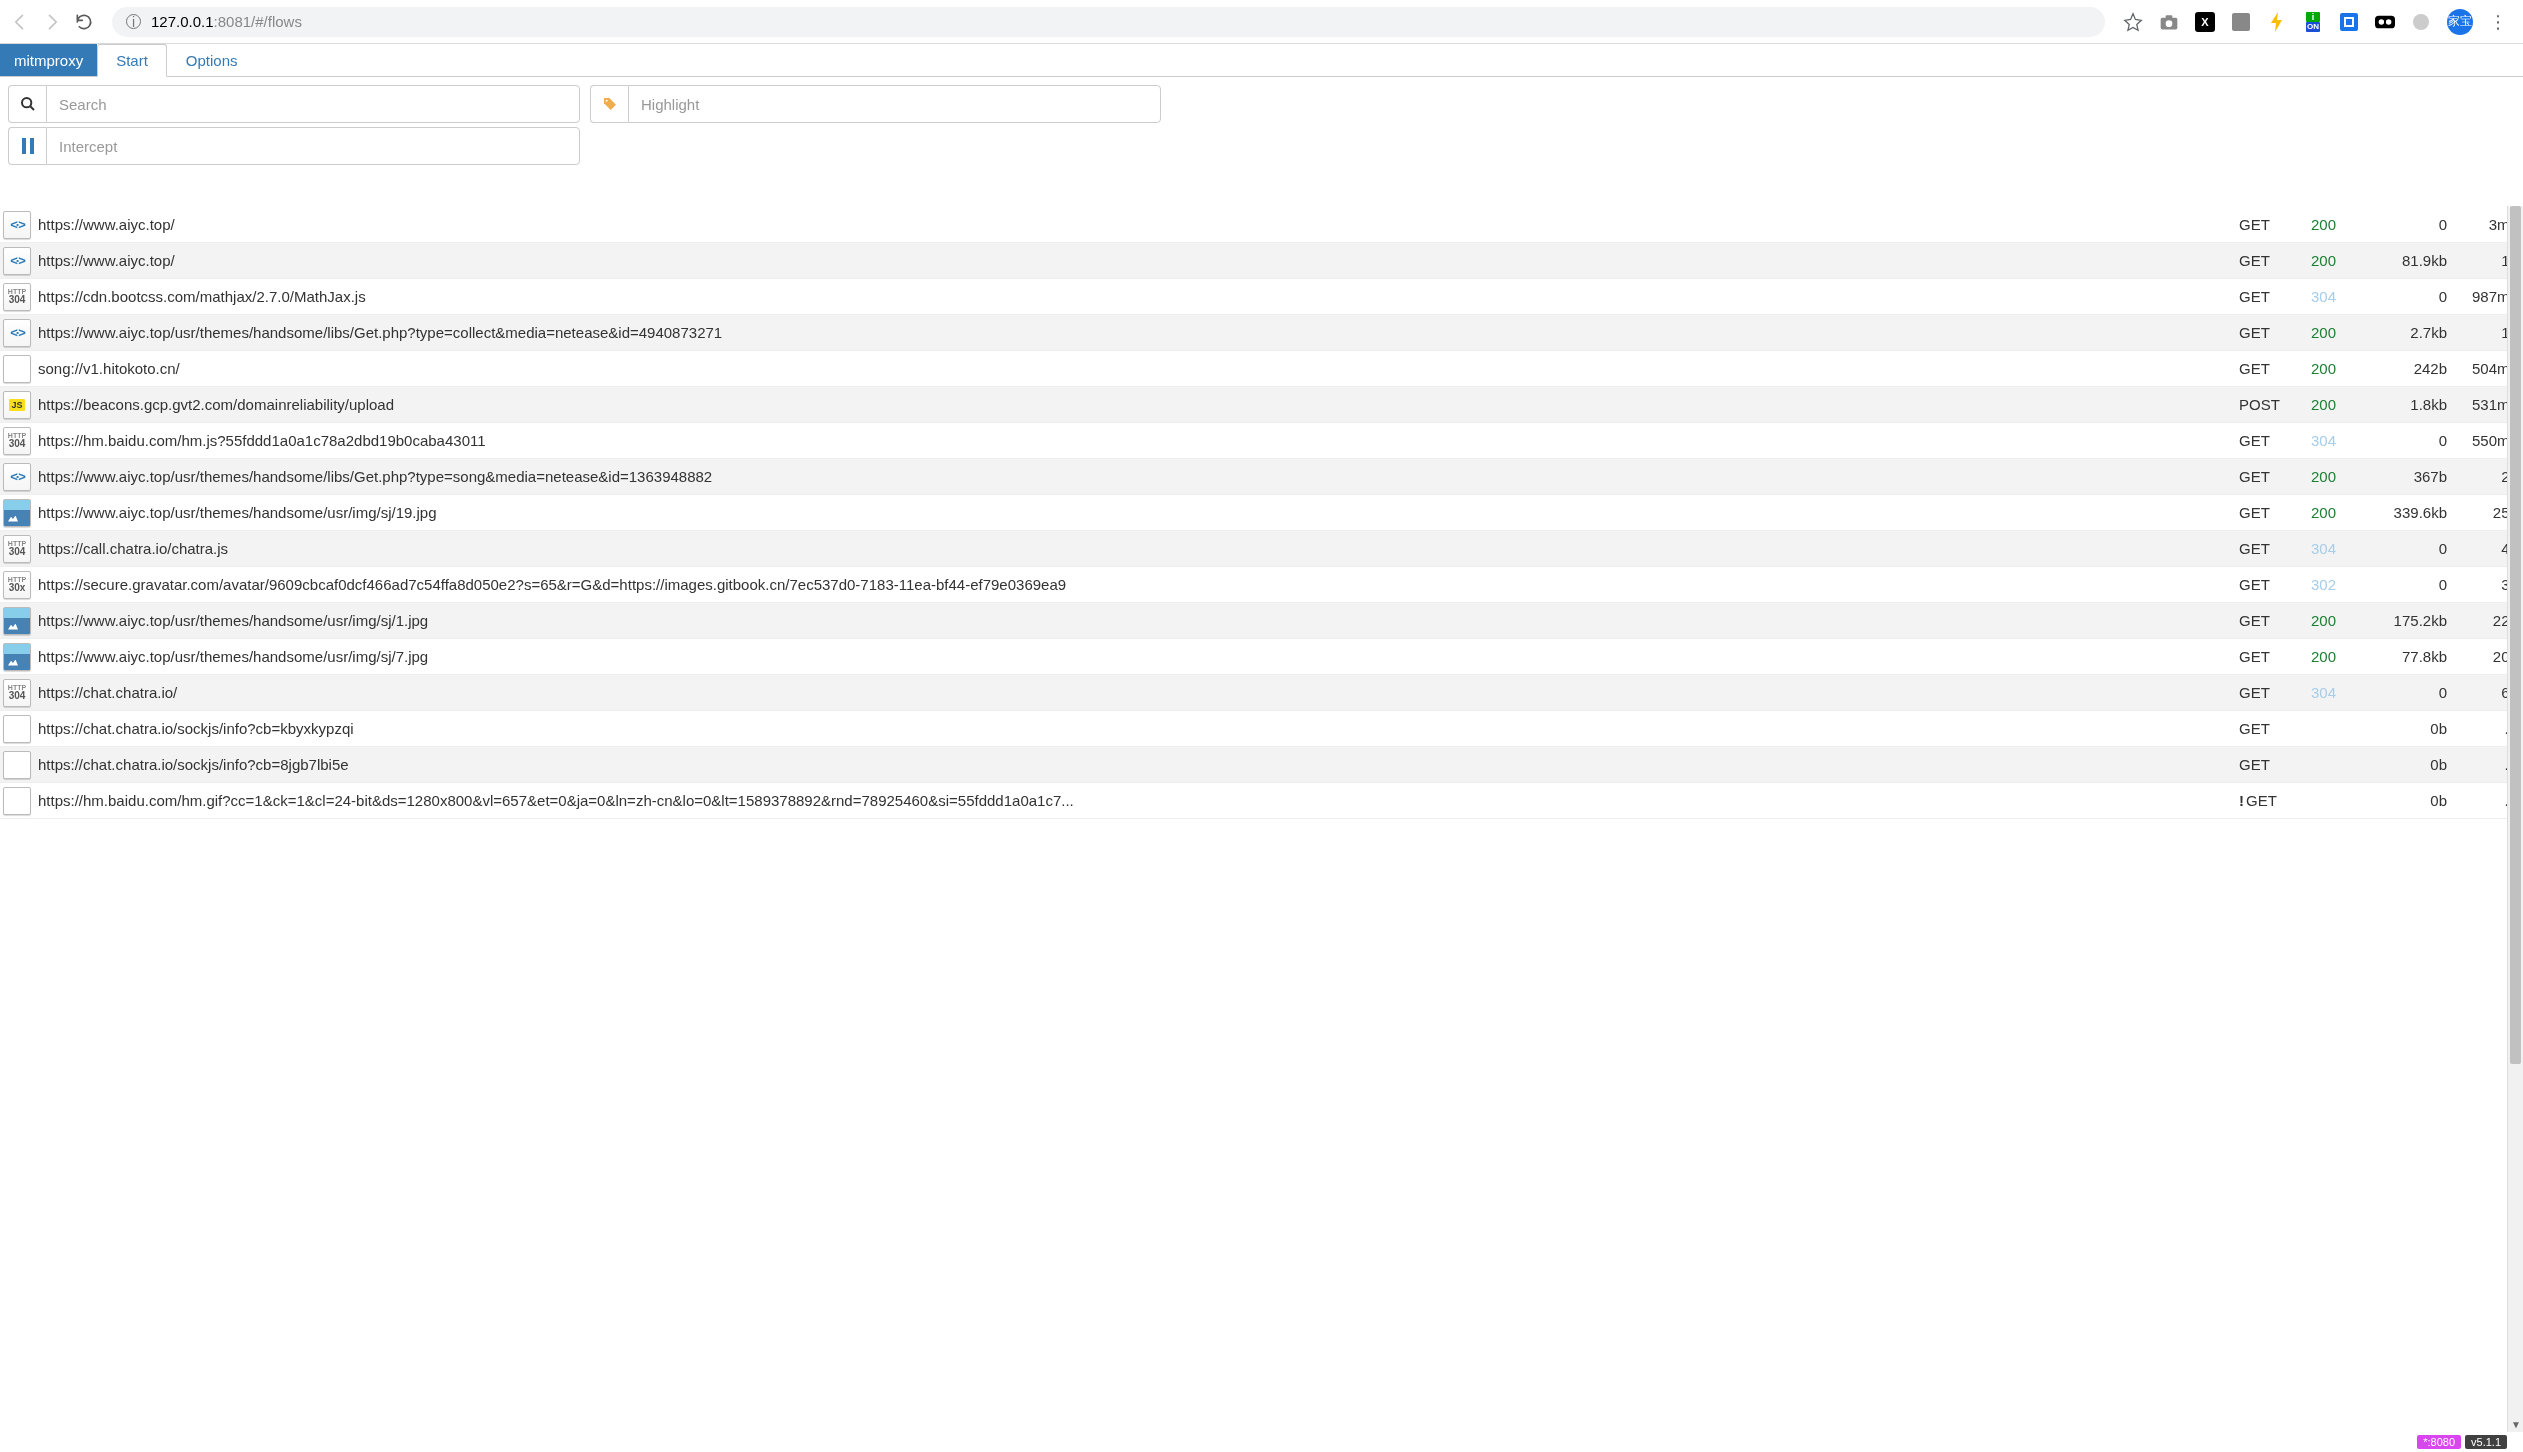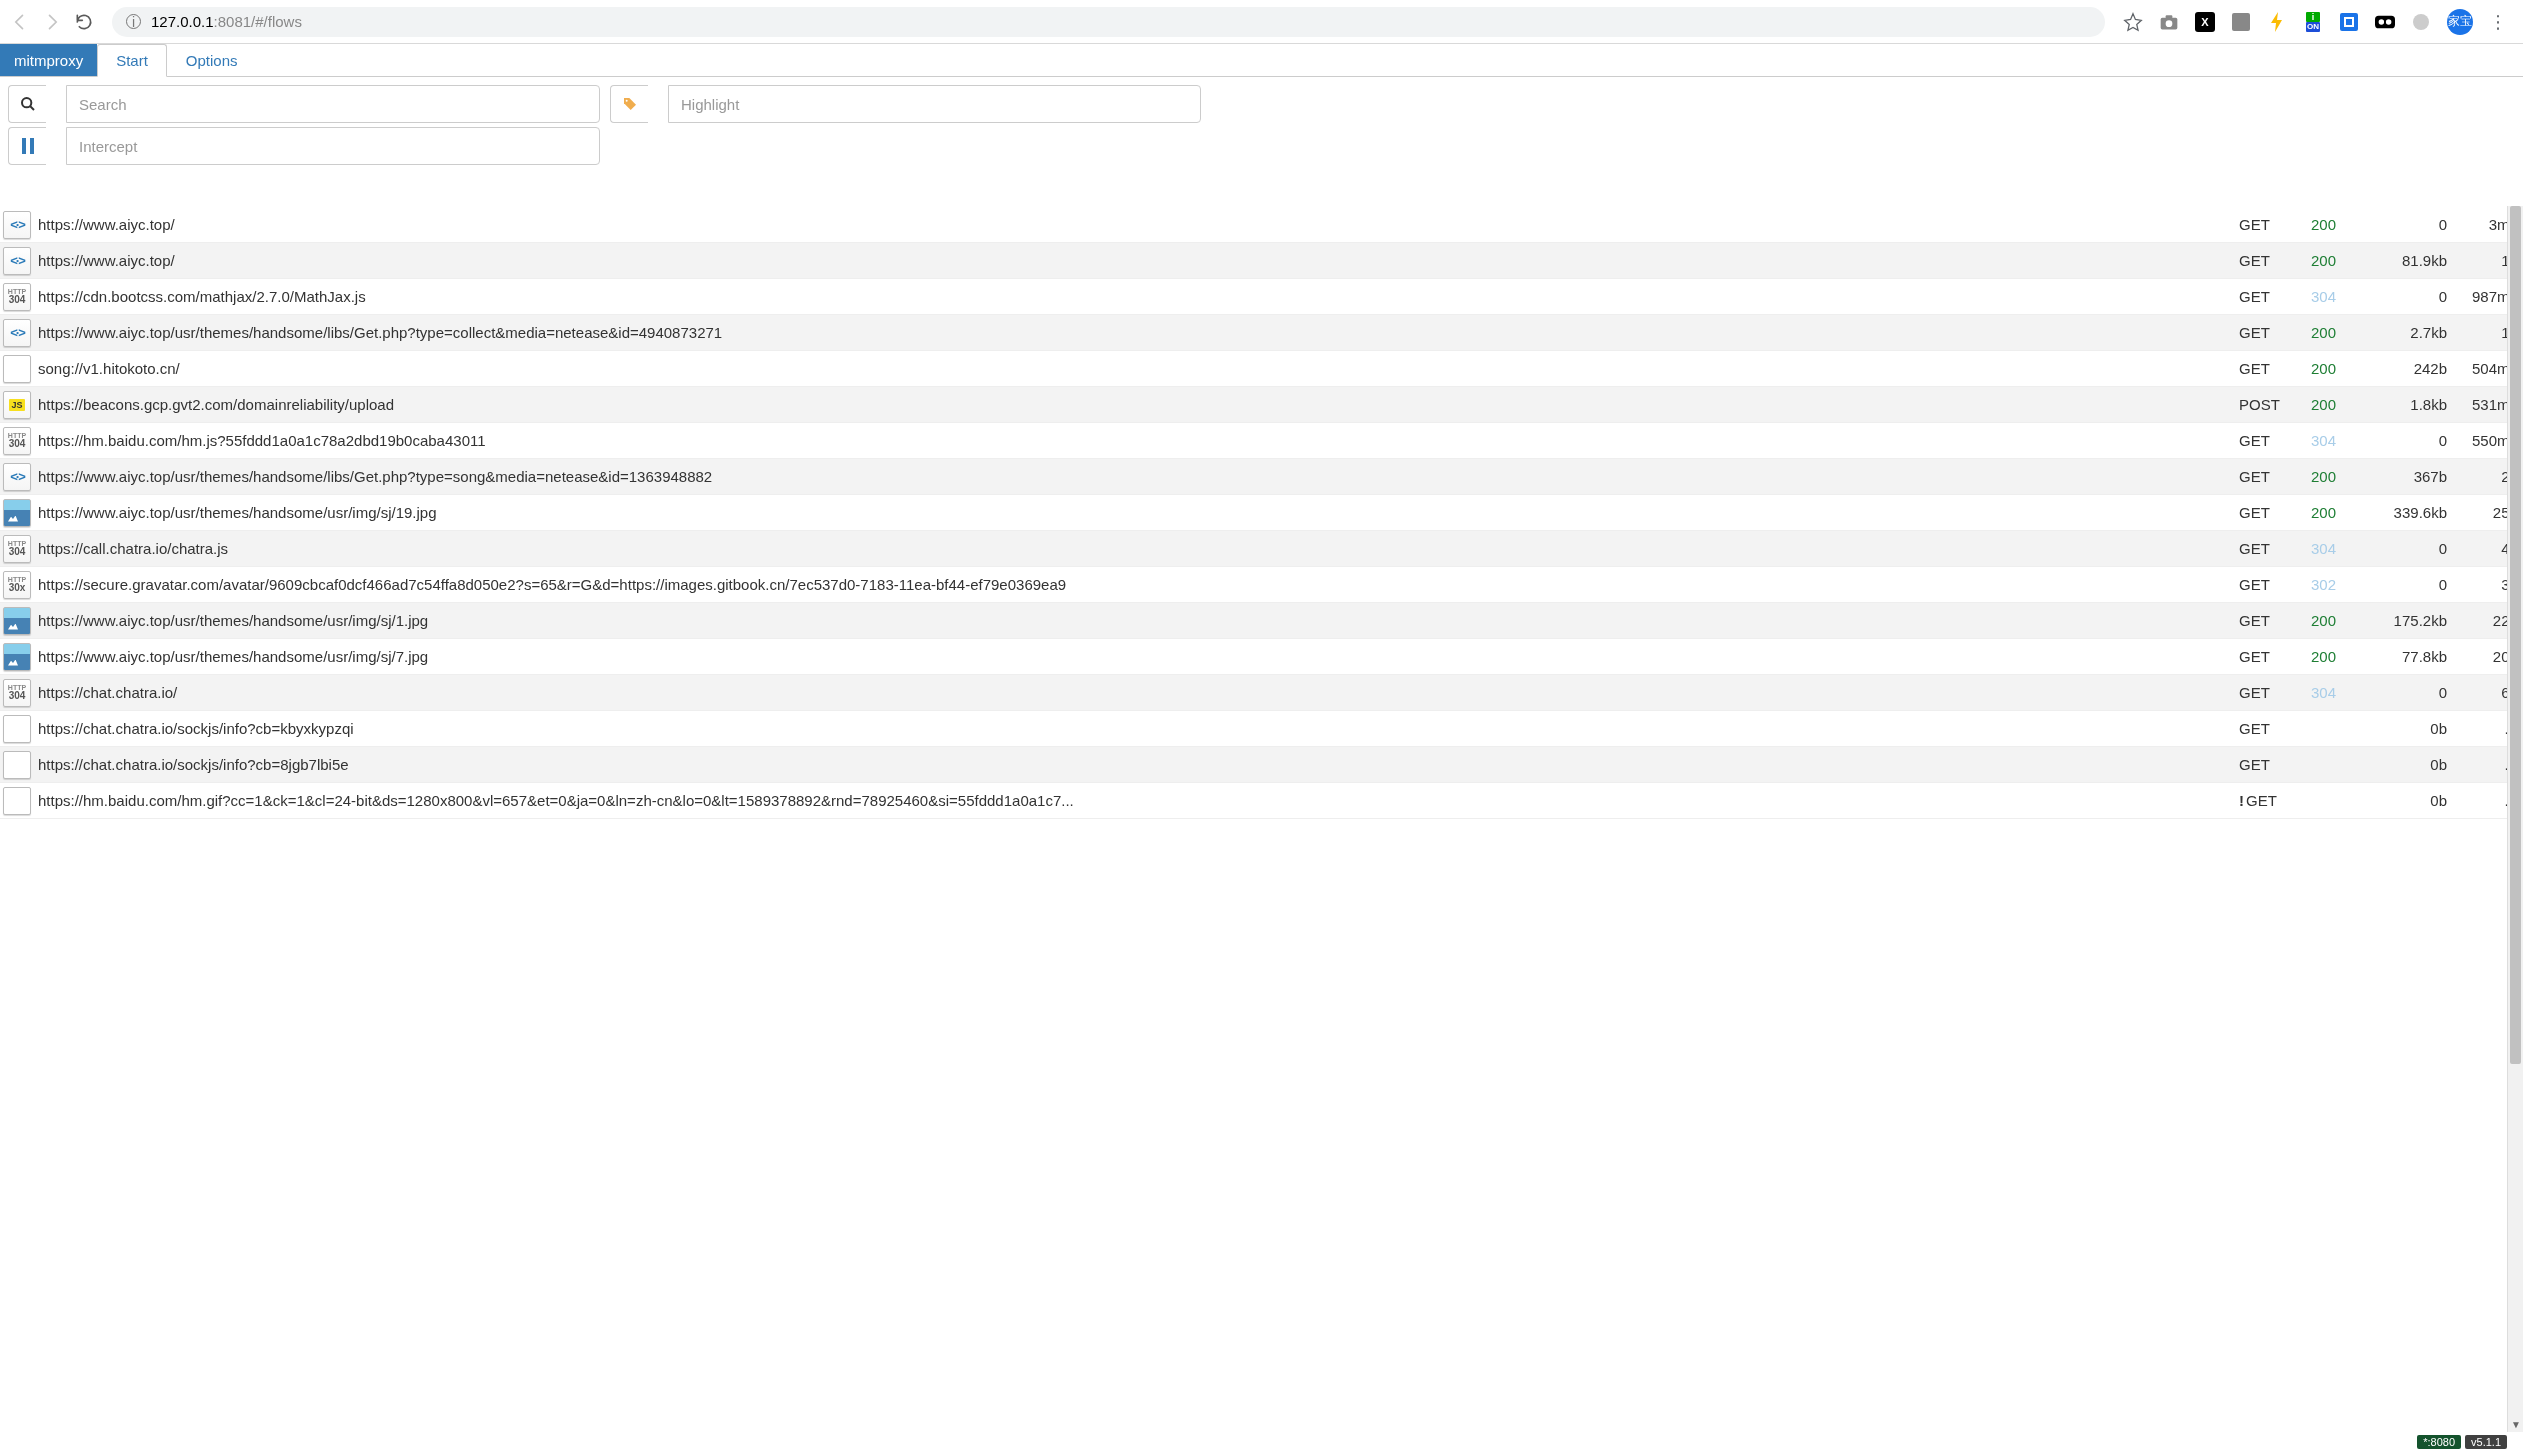--- a/index.html
+++ b/index.html
@@ -24,21 +24,21 @@
 .avatar { width: 26px; height: 26px; border-radius: 50%; background: #1a73e8; color: #fff; display: flex; align-items: center; justify-content: center; font-size: 12px; }
 .dots { color: #5f6368; font-size: 18px; }
 
 .app-tabs { height: 33px; border-bottom: 1px solid #ccc; display: flex; align-items: stretch; background: #fff; }
 .tab-brand { background: #337ab7; color: #fff; padding: 0 14px; display: flex; align-items: center; font-size: 15px; }
 .tab-link { padding: 0 18px; display: flex; align-items: center; color: #337ab7; font-size: 15px; border-right: none; cursor: pointer; }
 .tab-link.active { border: 1px solid #ccc; border-bottom: 1px solid #fff; margin-bottom: -1px; border-radius: 3px 3px 0 0; background:#fff; }
 .tab-link:not(.active) { border: 1px solid transparent; }
 
 .filter-bar { padding: 8px 8px 4px; display: flex; gap: 10px; flex-wrap: wrap; background:#fff; }
-.filter-group { display: flex; align-items: center; gap: 20px; }
+.filter-group { display: flex; align-items: center; }
 .icon-box { width: 38px; height: 38px; border: 1px solid #ccc; border-right: none; border-radius: 4px 0 0 4px; display: flex; align-items: center; justify-content: center; background: #fff; color: #333; }
 .icon-box.tag { color: #f0ad4e; }
 .icon-box.pause { color: #337ab7; }
 .filter-input { height: 38px; border: 1px solid #ccc; border-radius: 0 4px 4px 0; padding: 0 12px; font-size: 15px; outline: none; width: 534px; color: #555; }
 .filter-input.highlight { width: 533px; }
 .filter-input::placeholder { color: #999; }
 .filter-row2 { padding: 0 8px 8px; background:#fff; }
 
 .table-wrap { position: absolute; top: 179px; bottom: 0; left: 0; right: 0; overflow: hidden; }
 .flow-table { width: 100%; border-collapse: collapse; table-layout: fixed; }
@@ -76,21 +76,21 @@
 .fi-blank { background: #fff; }
 .fi-js { color: #b8860b; }
 .fi-js::before { content:"JS"; font-size: 9px; background: #f7df1e; color: #333; padding: 1px 2px; border-radius: 1px;}
 .fi-img { background: linear-gradient(#87ceeb 40%, #4682b4 40%); }
 .fi-img::before { content:""; width: 10px; height: 6px; background: #fff; position: absolute; bottom: 4px; left: 4px; clip-path: polygon(0 100%, 30% 20%, 50% 60%, 75% 0, 100% 100%); }
 
 .warn-mark { color: #333; font-weight: bold; margin-right: 2px; }
 
 .status-bar { position: absolute; bottom: 0; right: 0; left: 0; height: 20px; display: flex; justify-content: flex-end; align-items: center; gap: 4px; padding-right: 16px; font-size: 12px; }
 .badge { color: #fff; padding: 1px 6px; border-radius: 2px; font-size: 11px; }
-.badge.port { background: #14532d; }
+.badge.port { background: #d946ef; }
 .badge.ver { background: #404040; text-align: center; }
 
 .vscroll-track { position: absolute; top: 206px; right: 0; bottom: 20px; width: 16px; background: #f1f1f1; border-left: 1px solid #ddd; }
 .vscroll-thumb { position: absolute; top: 0; left: 2px; right: 2px; height: 70%; background: #c1c1c1; border-radius: 2px; }
 .vscroll-arrow { position: absolute; right: 2px; color: #666; font-size: 10px; }
 .vscroll-arrow.up { top: 207px; }
 .vscroll-arrow.down { bottom: 22px; }
 
 svg { display: block; }
 </style>

